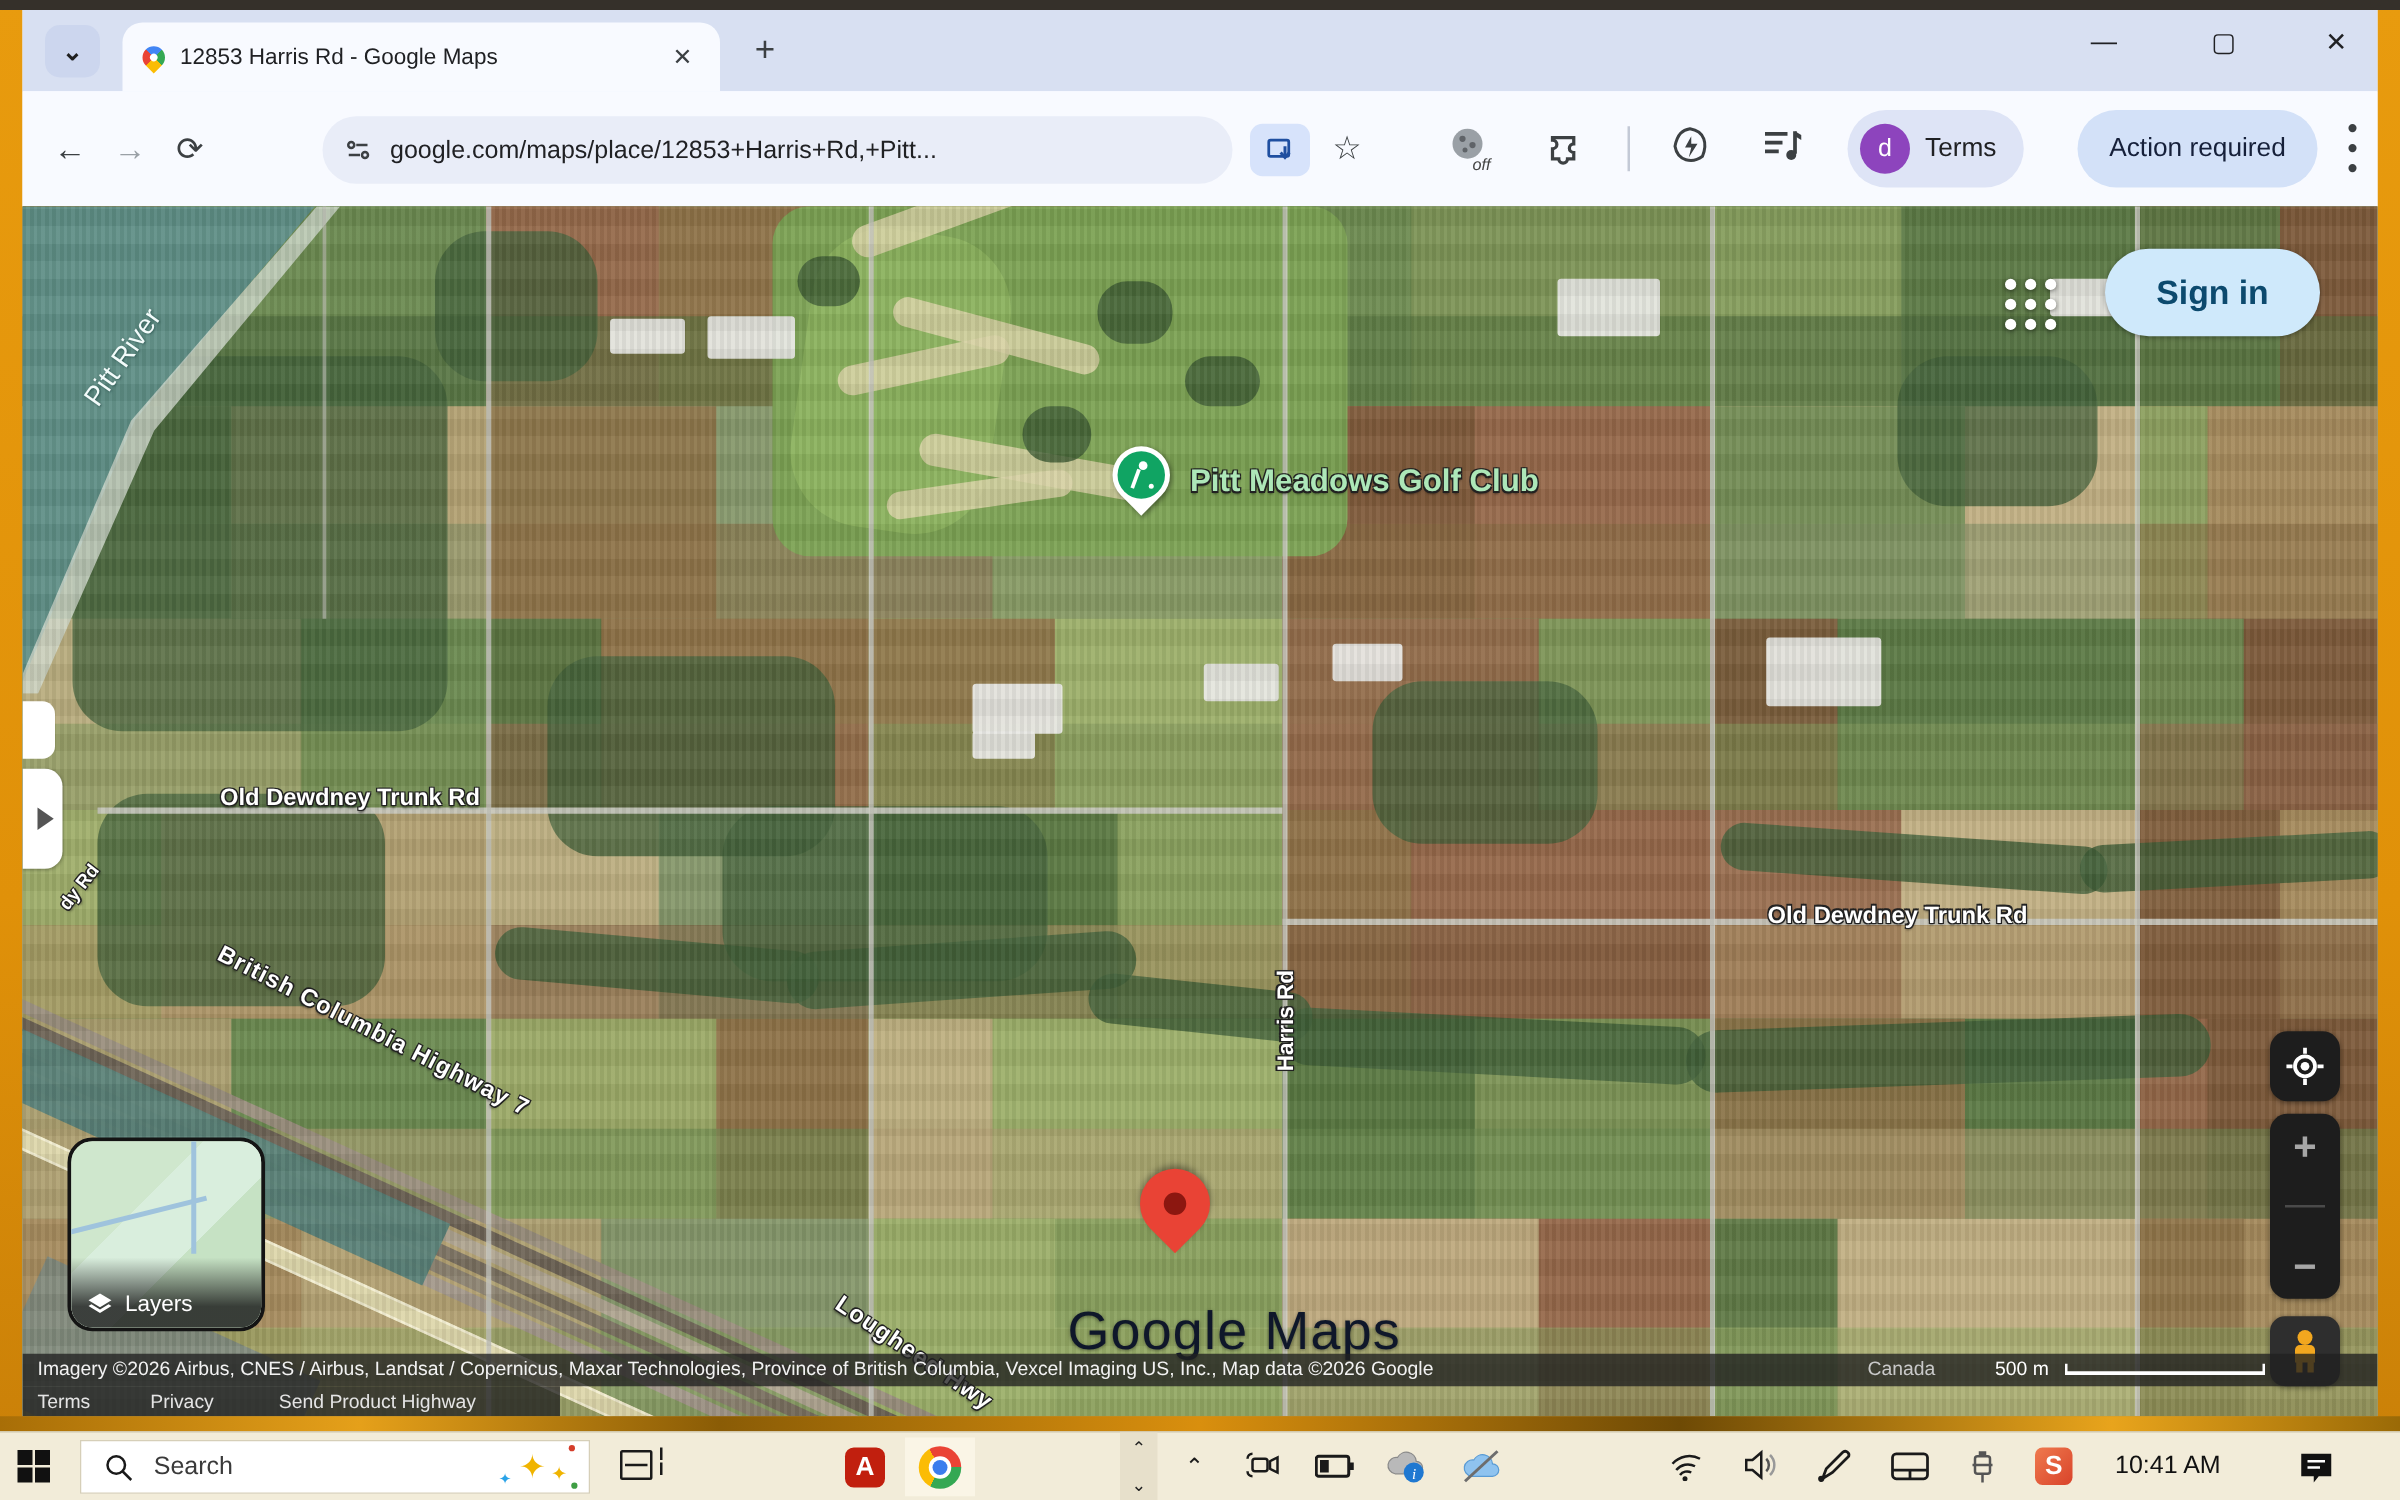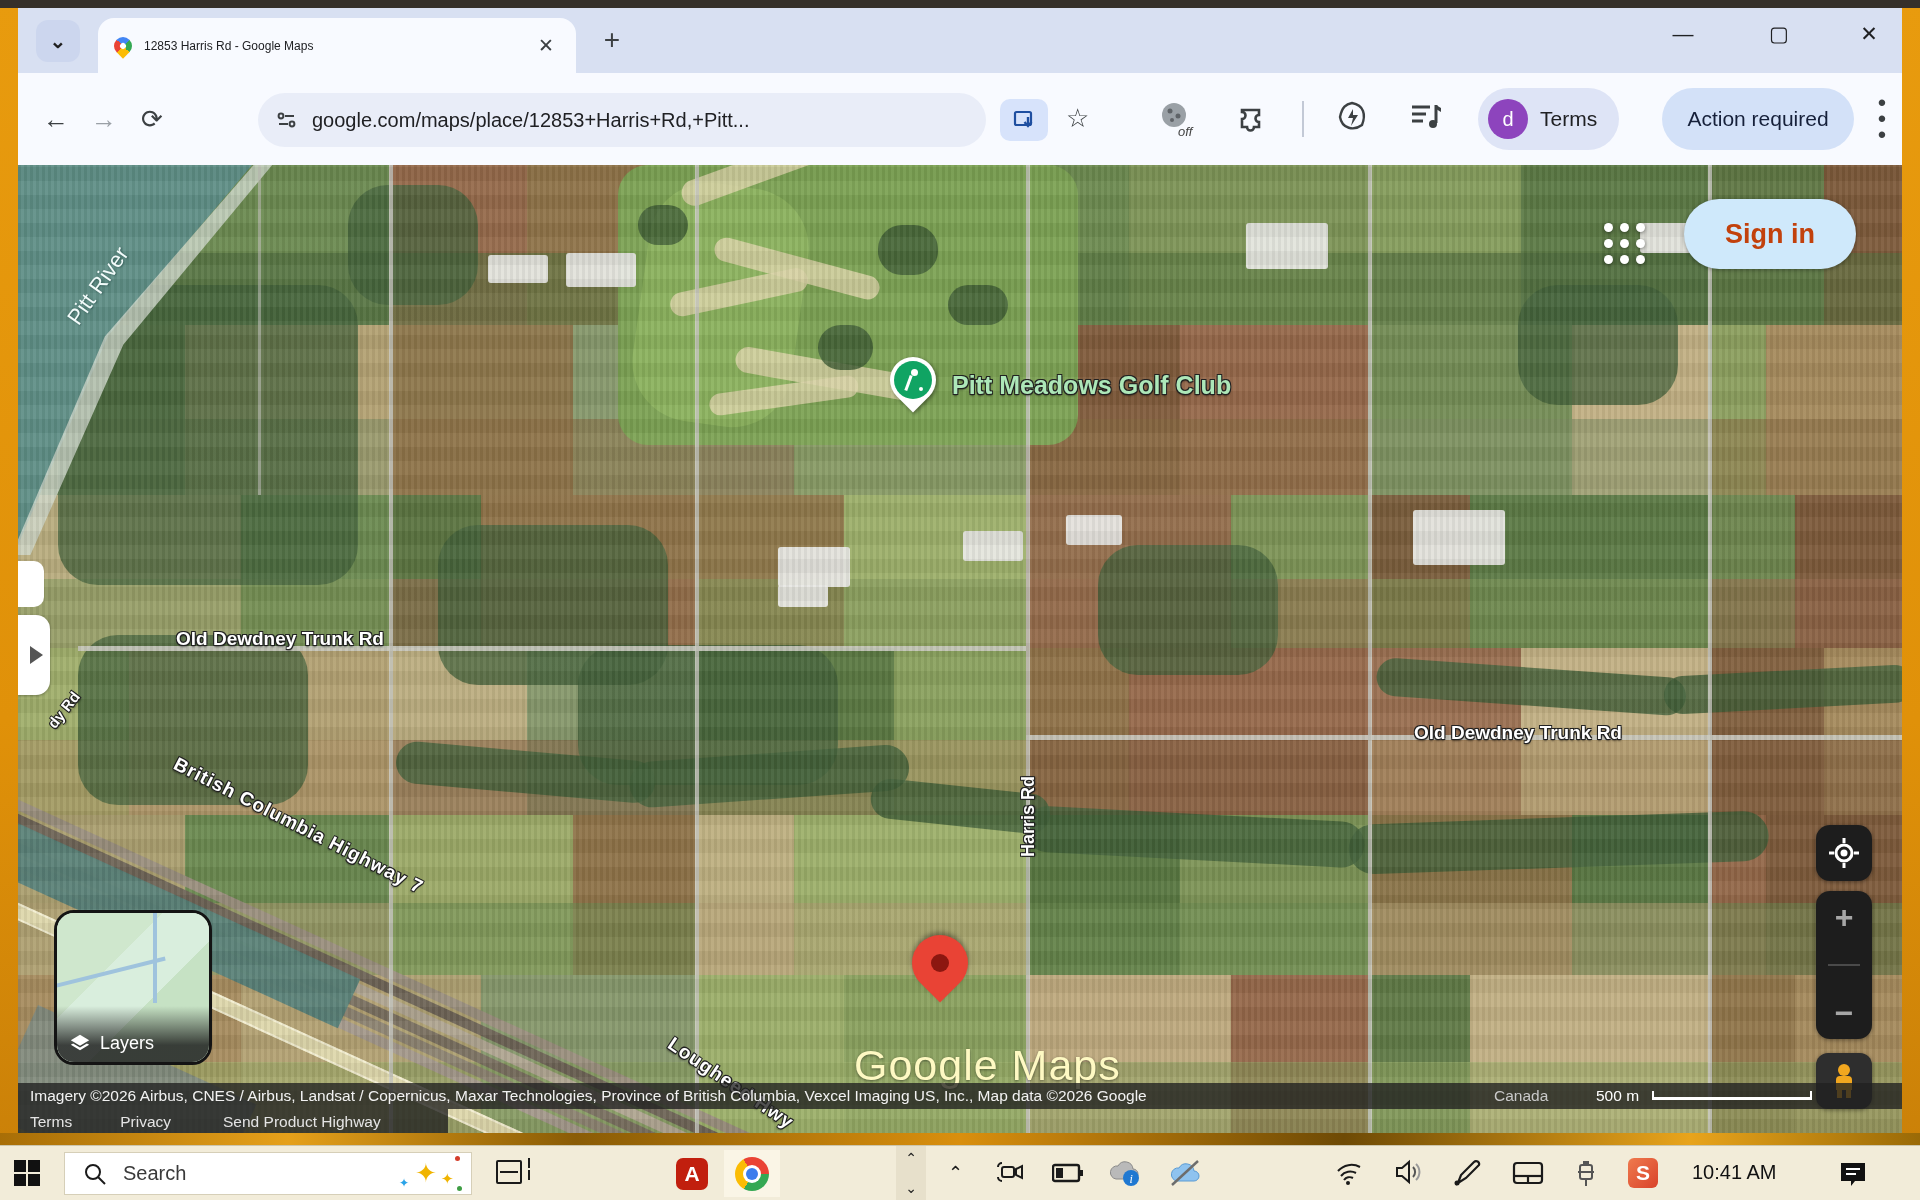--- a/index.html
+++ b/index.html
@@ -14,21 +14,21 @@
   
   #chrome { position:absolute; left:18px; top:8px; width:1884px; height:1125px; background:#f8faff; z-index:30; }
   #tabstrip { position:absolute; left:0; top:0; width:100%; height:65px; background:#d8e0f2; }
   #tab-search { position:absolute; left:18px; top:12px; width:44px; height:42px; border-radius:12px; background:#ccd6ee;
     display:flex; align-items:center; justify-content:center; color:#1f1f1f; font-size:20px; font-weight:bold; }
   #active-tab { position:absolute; left:80px; top:10px; width:478px; height:55px; background:#f8faff; border-radius:16px 16px 0 0;
     display:flex; align-items:center; padding:0 16px; gap:12px; }
   .pin-fav { width:18px; height:18px; border-radius:50% 50% 50% 0; transform:rotate(-45deg);
     background:conic-gradient(#4285f4 0 25%, #34a853 25% 50%, #fbbc04 50% 75%, #ea4335 75% 100%); position:relative; flex:0 0 auto; }
   .pin-fav::after { content:""; position:absolute; left:6px; top:6px; width:6px; height:6px; border-radius:50%; background:#fff; }
-  #tab-title { font-size:12px; color:#202124; white-space:nowrap; overflow:hidden; flex:1; }
+  #tab-title { font-size:18px; color:#202124; white-space:nowrap; overflow:hidden; flex:1; }
   #tab-close { font-size:19px; color:#3c4043; padding:2px 6px; }
   #new-tab { position:absolute; left:576px; top:16px; font-size:28px; color:#3c4043; width:36px; text-align:center; }
   .wctl { position:absolute; top:14px; font-size:21px; color:#202124; width:46px; text-align:center; }
 
   #toolbar { position:absolute; left:0; top:65px; width:100%; height:92px; background:#f8faff; display:flex; align-items:center; }
   .navbtn { width:48px; text-align:center; font-size:26px; color:#3c4043; }
   #fwd { color:#9aa0a6; }
   #omnibox { position:absolute; left:240px; top:20px; width:728px; height:54px; background:#e9edf8; border-radius:27px;
     display:flex; align-items:center; padding:0 18px; gap:14px; }
   #url { font-size:20px; color:#202124; white-space:nowrap; }
@@ -56,40 +56,40 @@
     text-shadow:-1px -1px 0 #222,1px -1px 0 #222,-1px 1px 0 #222,1px 1px 0 #222,0 2px 2px rgba(0,0,0,.5); }
   #lbl-pitt-river { left:44px; top:150px; font-size:22px; font-weight:normal; transform:rotate(-55deg); transform-origin:0 0;
     text-shadow:0 1px 2px rgba(0,40,40,.5); color:#f2fbfa; }
   #lbl-dewdney-l { left:158px; top:463px; font-size:19px; }
   #lbl-dewdney-r { left:1396px; top:557px; font-size:19px; }
   #lbl-harris { left:1000px; top:692px; font-size:18px; transform:rotate(-90deg); transform-origin:0 0; }
   #lbl-bchwy { left:162px; top:588px; font-size:19px; transform:rotate(27deg); transform-origin:0 0; letter-spacing:1px; }
   #lbl-lougheed { left:658px; top:868px; font-size:19px; transform:rotate(34deg); transform-origin:0 0; letter-spacing:1px; }
   #lbl-dyrd { left:26px; top:556px; font-size:15px; transform:rotate(-52deg); transform-origin:0 0; }
   #lbl-golf { left:934px; top:206px; font-size:25px; color:#ade7b8; }
-  #watermark { position:absolute; left:836px; top:876px; font-size:43px; color:#fef9c3; letter-spacing:1px;
+  #watermark { position:absolute; left:836px; top:876px; font-size:43px; color:#0f172a; letter-spacing:1px;
     text-shadow:0 1px 3px rgba(0,0,0,.45); font-weight:normal; z-index:5; }
 
   
   #golf-marker { position:absolute; left:872px; top:192px; width:46px; height:46px; background:#fff;
     border-radius:50% 50% 50% 0; transform:rotate(-45deg); box-shadow:0 2px 4px rgba(0,0,0,.4); z-index:4; }
   #golf-marker .inner { position:absolute; left:4px; top:4px; width:38px; height:38px; border-radius:50%; background:#10a463; transform:rotate(45deg); }
   #golf-marker .head { position:absolute; left:17px; top:8px; width:7px; height:7px; border-radius:50%; background:#fff; }
   #golf-marker .club { position:absolute; left:13px; top:14px; width:3px; height:16px; background:#fff; transform:rotate(20deg); }
   #golf-marker .ball { position:absolute; left:25px; top:26px; width:4px; height:4px; border-radius:50%; background:#fff; }
   #red-pin { position:absolute; left:894px; top:770px; width:56px; height:56px; background:#e94335;
     border-radius:50% 50% 50% 0; transform:rotate(-45deg); box-shadow:2px -2px 5px rgba(0,0,0,.35); z-index:4; }
   #red-pin .dot { position:absolute; left:19px; top:19px; width:18px; height:18px; border-radius:50%; background:#8c1710; }
 
   
   #apps-grid { position:absolute; left:1586px; top:58px; width:52px; height:52px; display:grid;
     grid-template-columns:repeat(3,9px); grid-template-rows:repeat(3,9px); gap:7px; z-index:6; filter:drop-shadow(0 1px 2px rgba(0,0,0,.5)); }
   #apps-grid span { background:#fff; border-radius:50%; }
   #signin-btn { position:absolute; left:1666px; top:34px; width:172px; height:70px; border-radius:35px; background:#cfe9fb;
-    display:flex; align-items:center; justify-content:center; font-size:27px; font-weight:bold; color:#c2410c;
+    display:flex; align-items:center; justify-content:center; font-size:27px; font-weight:bold; color:#0c4a6e;
     box-shadow:0 1px 4px rgba(0,0,0,.35); z-index:6; }
 
   
   #panel-nub { position:absolute; left:0; top:396px; width:26px; height:46px; background:#fff; border-radius:0 10px 10px 0; z-index:6; }
   #panel-arrow { position:absolute; left:0; top:450px; width:32px; height:80px; background:#fff; border-radius:0 14px 14px 0;
     display:flex; align-items:center; justify-content:center; z-index:6; box-shadow:0 1px 3px rgba(0,0,0,.3); }
   #panel-arrow .tri { width:0; height:0; border-left:13px solid #555; border-top:9px solid transparent; border-bottom:9px solid transparent; margin-left:4px; }
 
   
   #layers { position:absolute; left:36px; top:745px; width:158px; height:155px; border:3px solid #141414; border-radius:20px;

